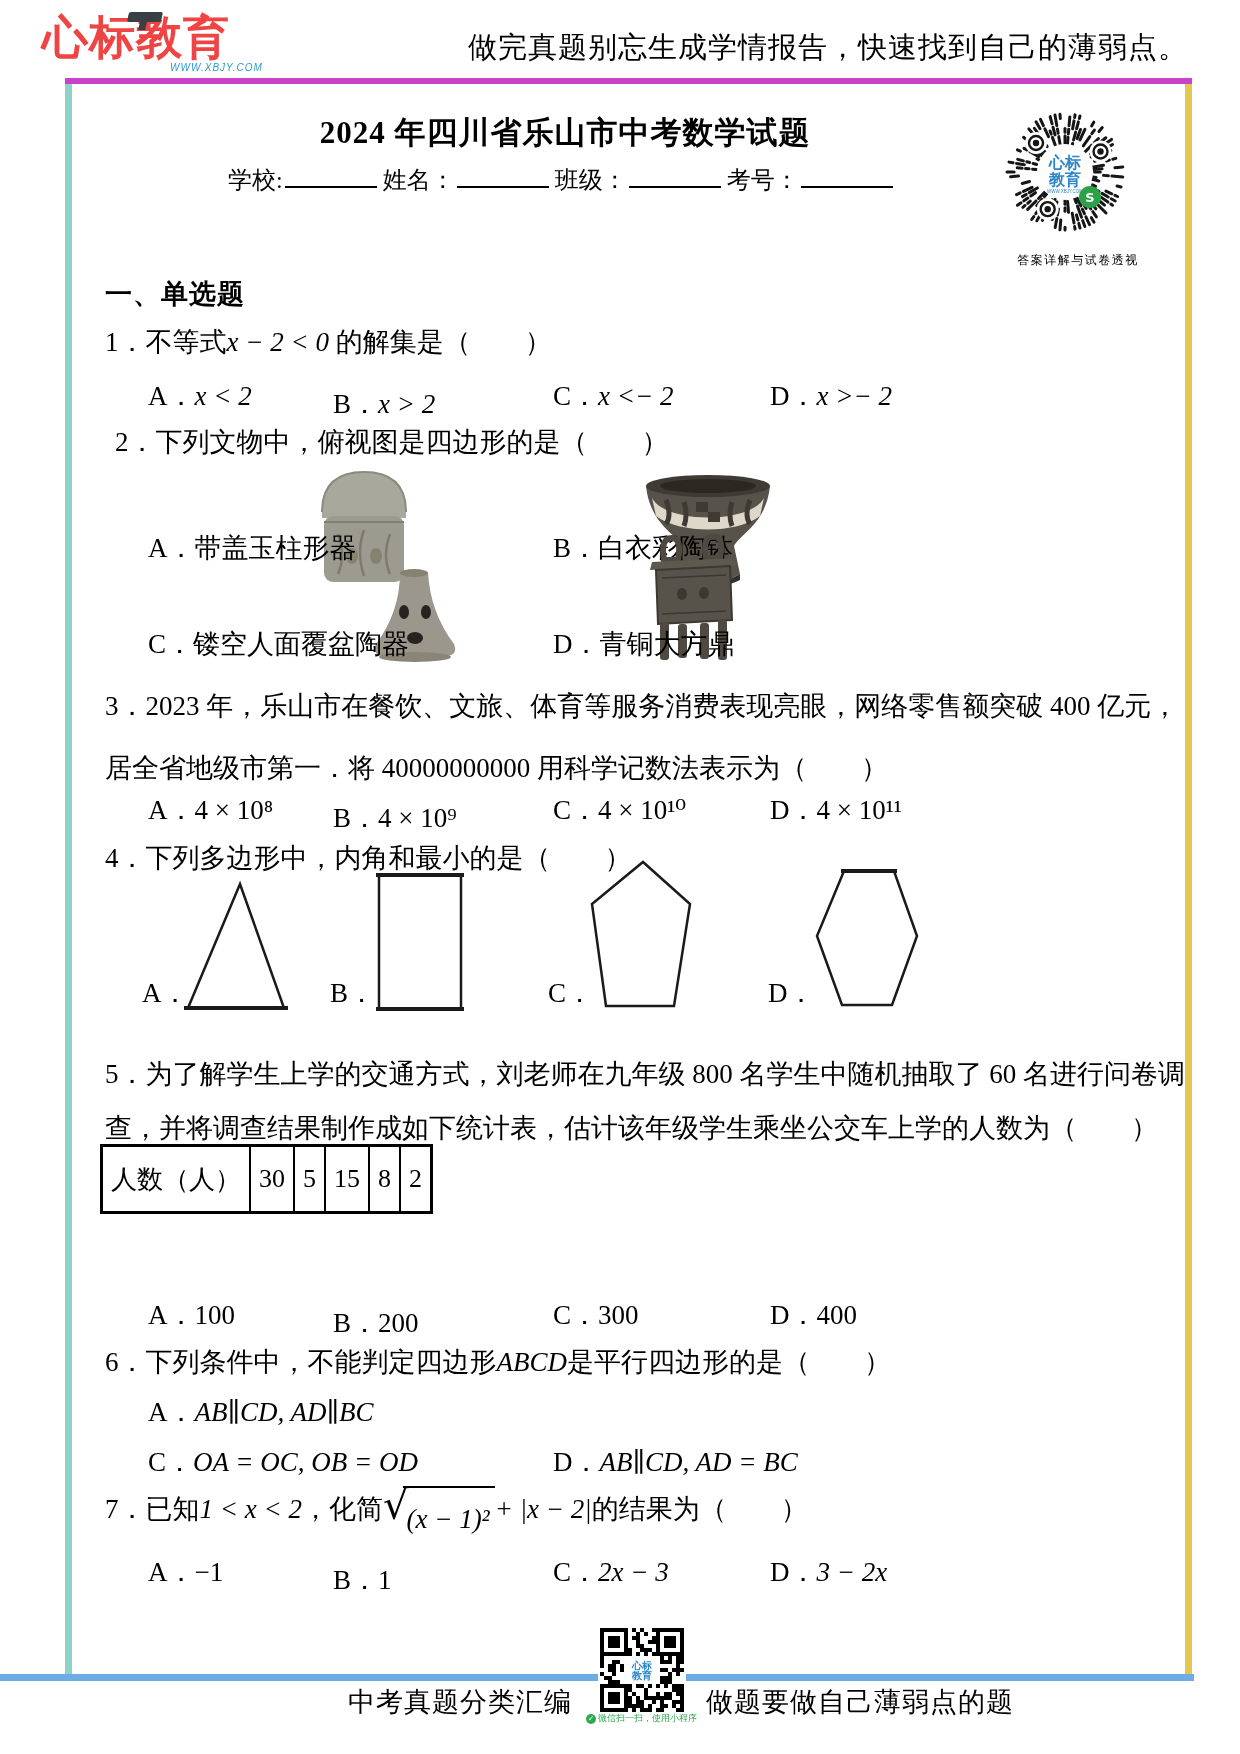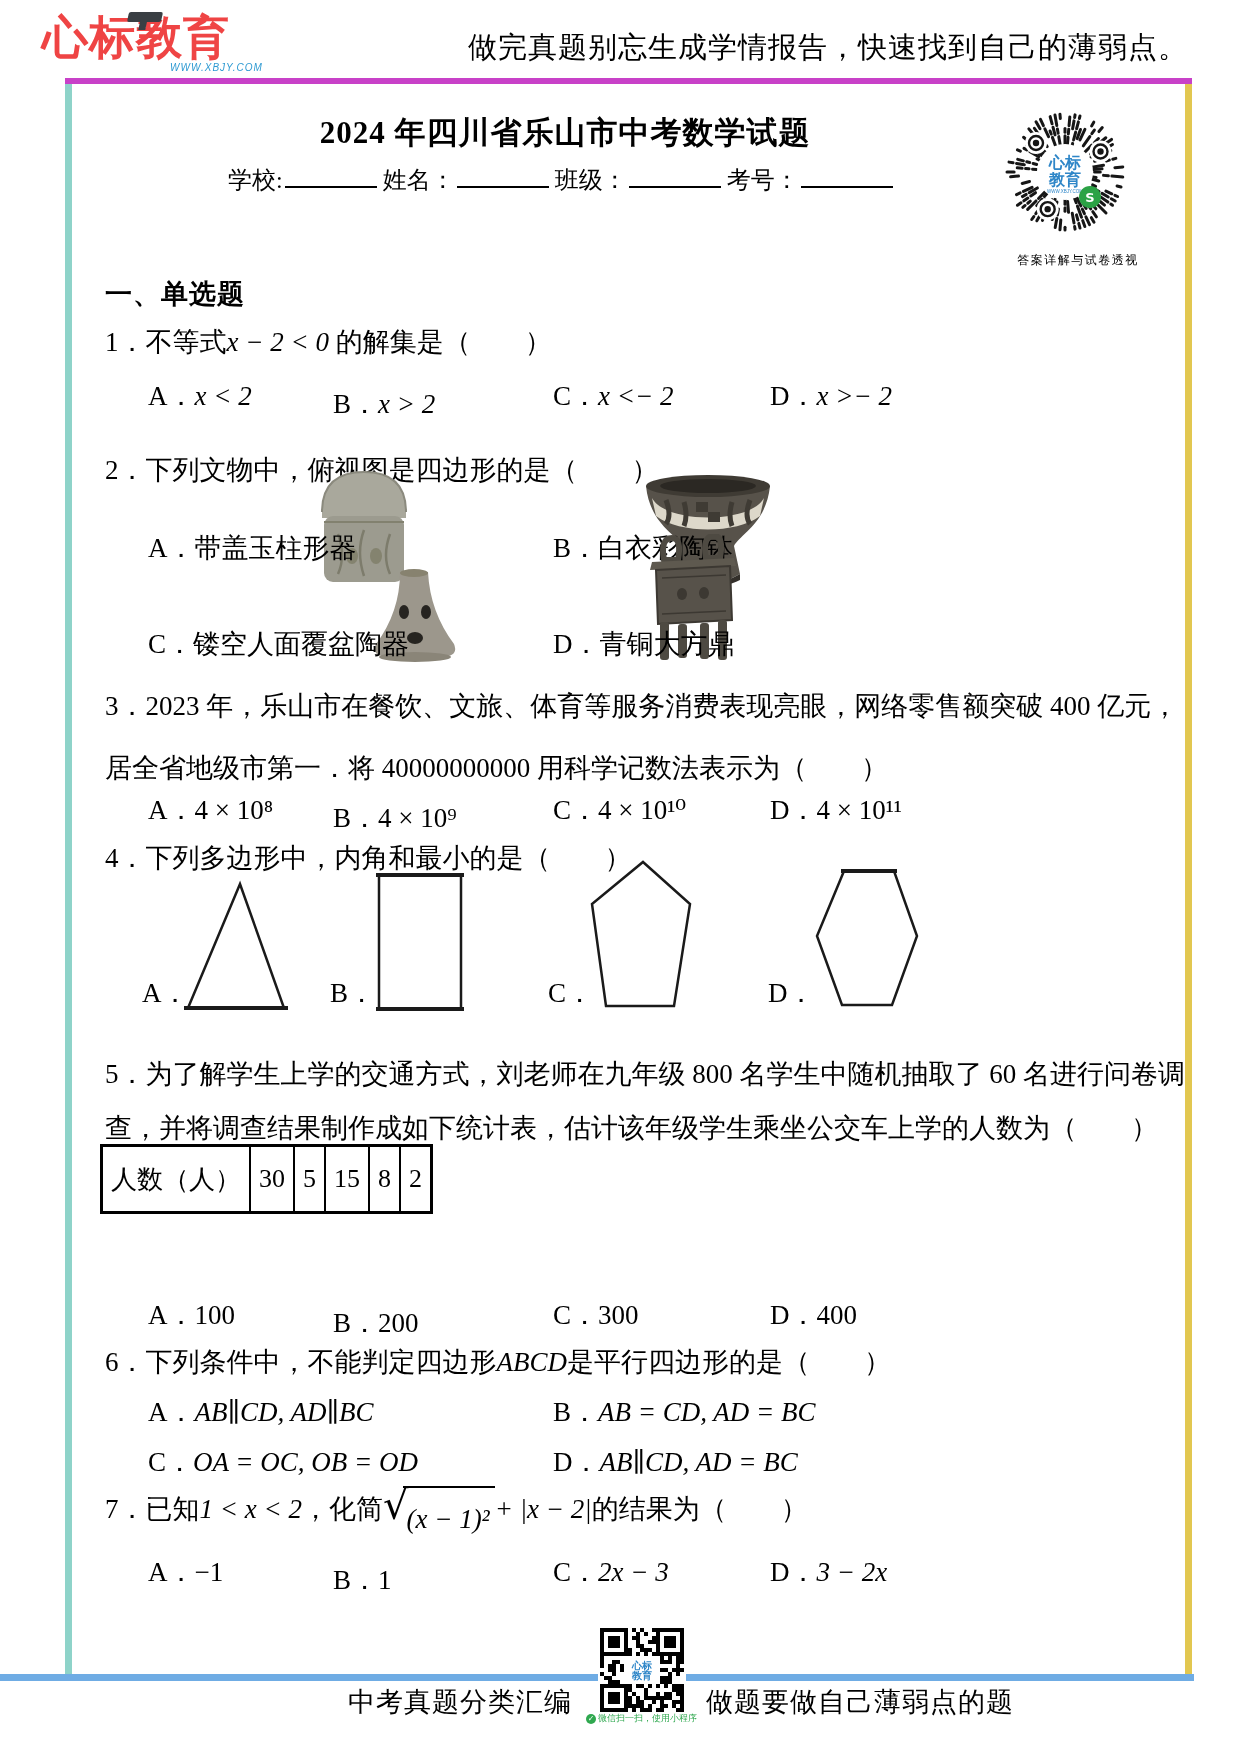--- a/index.html
+++ b/index.html
@@ -230,21 +230,21 @@
 <div class="abs qline" style="left:105px;top:324px;">
   <span>1．不等式</span><span class="m">x − 2 &lt; 0</span><span> 的解集是（　　）</span>
 </div>
 <div class="optrow" style="top:378px;">
   <span class="opt o1"><span>A．</span><span class="m">x &lt; 2</span></span>
   <span class="opt o2"><span>B．</span><span class="m">x &gt; 2</span></span>
   <span class="opt o3"><span>C．</span><span class="m">x &lt;− 2</span></span>
   <span class="opt o4"><span>D．</span><span class="m">x &gt;− 2</span></span>
 </div>
 
-<div class="abs qline" style="left:105px;top:424px;margin-top:28px;">2．下列文物中，俯视图是四边形的是（　　）</div>
+<div class="abs qline" style="left:115px;top:424px;">2．下列文物中，俯视图是四边形的是（　　）</div>
 
 <div class="abs" style="left:308px;top:464px;">
   <svg width="112" height="126" viewBox="0 0 112 126">
     <path d="M14 48 Q14 8 56 8 Q98 8 98 48 L98 54 L14 54 Z" fill="#a9a89c"></path>
     <path d="M14 48 Q14 8 56 8 Q98 8 98 48" fill="none" stroke="#8b8a7e" stroke-width="2"></path>
     <rect x="16" y="52" width="80" height="66" rx="9" fill="#9c9b8f"></rect>
     <line x1="16" y1="58" x2="96" y2="58" stroke="#82816f" stroke-width="2"></line>
     <path d="M30 70 Q38 92 30 110 M56 66 Q48 88 56 112 M82 70 Q74 92 82 110" fill="none" stroke="#7d7c6c" stroke-width="2.5"></path>
     <ellipse cx="44" cy="92" rx="6" ry="8" fill="#84836f"></ellipse>
     <ellipse cx="68" cy="92" rx="6" ry="8" fill="#84836f"></ellipse>
@@ -365,21 +365,20 @@
   <span class="opt o2"><span>B．</span><span>200</span></span>
   <span class="opt o3"><span>C．</span><span>300</span></span>
   <span class="opt o4"><span>D．</span><span>400</span></span>
 </div>
 
 <div class="abs qline" style="left:105px;top:1344px;">
   <span>6．下列条件中，不能判定四边形</span><span class="m">ABCD</span><span>是平行四边形的是（　　）</span>
 </div>
 <div class="optrow" style="top:1394px;">
   <span class="opt o1"><span>A．</span><span class="m">AB∥CD, AD∥BC</span></span>
-  <span class="opt o3"><span>B．</span><span class="m">AB = CD, AD = BC</span></span>
 </div>
 <div class="optrow" style="top:1444px;">
   <span class="opt o1"><span>C．</span><span class="m">OA = OC, OB = OD</span></span>
   <span class="opt o3"><span>D．</span><span class="m">AB∥CD, AD = BC</span></span>
 </div>
 
 <div class="abs qline" style="left:105px;top:1486px;">
   <span>7．已知</span><span class="m">1 &lt; x &lt; 2</span><span>，化简</span><span class="radical">
       <span class="rad-sign">√</span>
       <span class="rad-body m">(x − 1)²</span>

